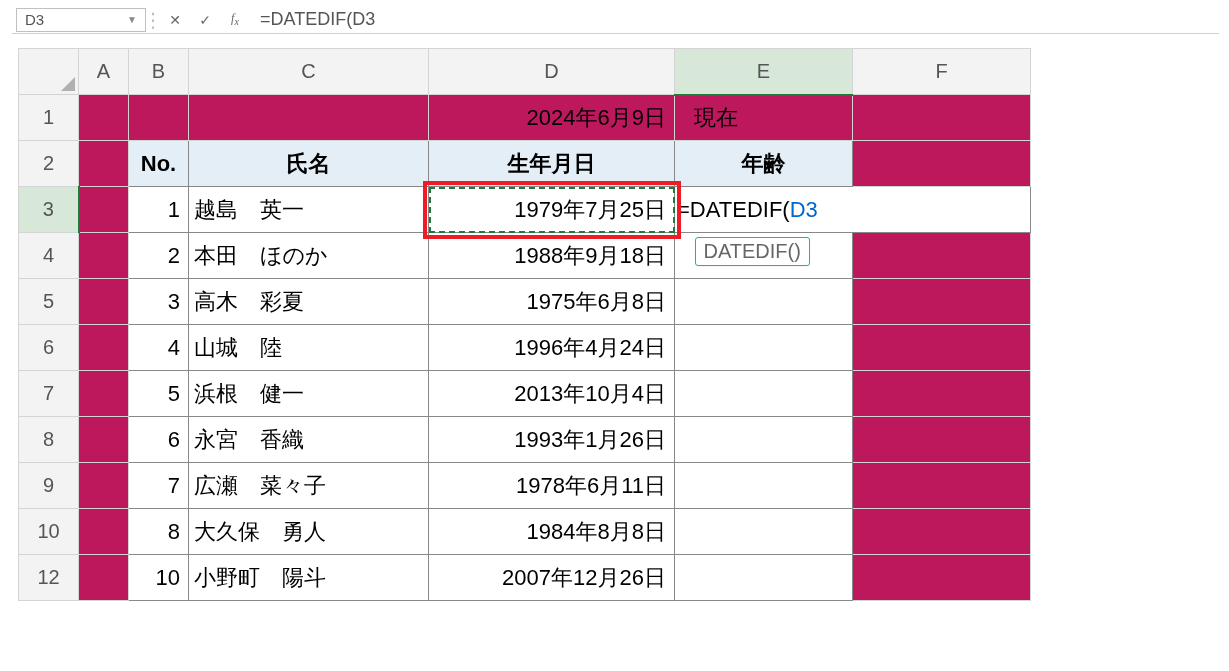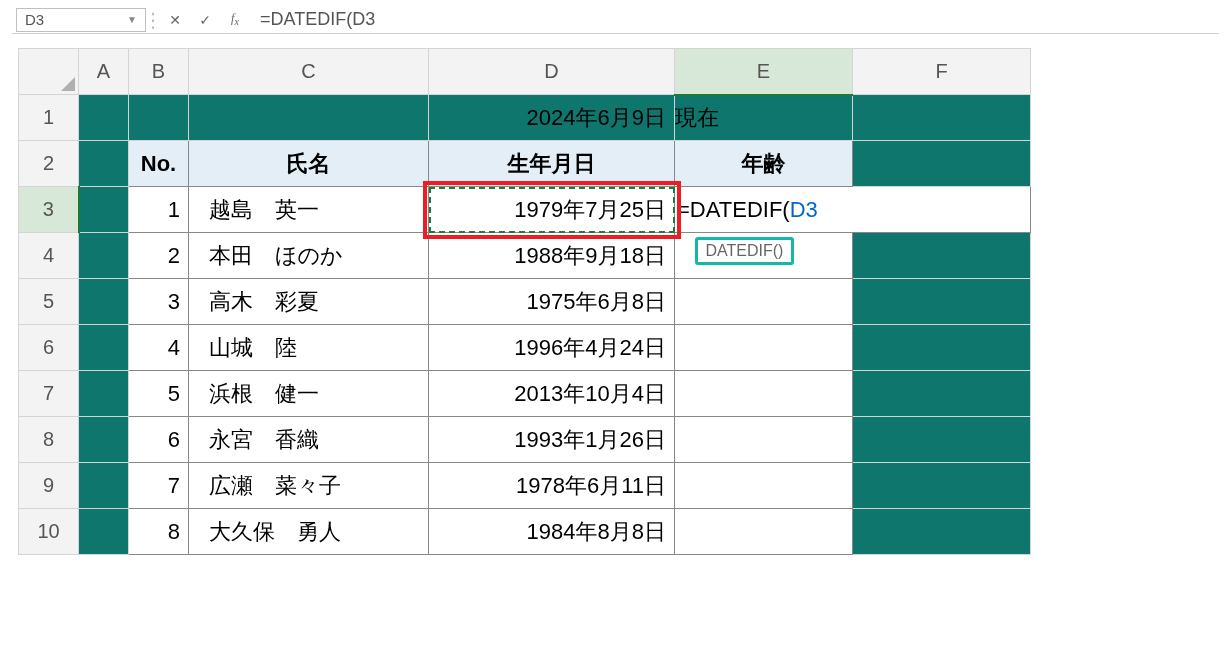--- a/index.html
+++ b/index.html
@@ -123,21 +123,21 @@
   .hdr-cell {
     background: #e3eef6 !important;
     border: 1px solid #888 !important;
     font-weight: bold;
   }
   .data-cell {
     border: 1px solid #888 !important;
     background:#fff;
   }
   .data-cell.right { text-align: right; padding-right: 8px; }
-  .plain { background:#0f766e; }
+  .plain { background:#be185d; }
 
   
   .marching {
     outline: 2px dashed #1f7a3a;
     outline-offset: -2px;
     animation: ants 0.6s linear infinite;
   }
   @keyframes ants {
     to { outline-color:#1f7a3a; }
   }
@@ -145,36 +145,36 @@
   .red-box {
     position: absolute;
     border: 4px solid #ee1c25;
     pointer-events: none;
     z-index: 30;
   }
   
   .tooltip {
     position: absolute;
     background: #fff;
-    border: 3px solid #14b8a6;
+    border: 1px solid #14b8a6;
     border-radius: 3px;
-    font-size: 16px;
+    font-size: 20px;
     padding: 2px 8px;
     color: #666;
     z-index: 25;
     box-shadow: 0 1px 2px rgba(0,0,0,0.05);
   }
   .e3-cell {
     text-align: left !important;
     padding-left: 2px;
     font-size: 22px;
     background:#fff;
   }
   .e3-cell .ref { color: #0066cc; }
-  .name-col { text-align:left; padding-left:20px;}
+  .name-col { text-align:left; padding-left:5px;}
 </style>
 </head>
 <body>
 
 <div class="wrap">
 
   <div class="formula-bar">
     <div class="name-box">
       <span>D3</span>
       <span class="caret">▼</span>
@@ -209,21 +209,21 @@
         <th class="colhdr active-col">E</th>
         <th class="colhdr">F</th>
       </tr>
 
       <tr>
         <th class="rowhdr">1</th>
         <td class="plain"></td>
         <td class="plain"></td>
         <td class="plain"></td>
         <td class="plain" style="text-align:right;padding-right:8px;">2024年6月9日</td>
-        <td class="plain" style="text-align:left;padding-left:0;">現在</td>
+        <td class="plain" style="text-align:left;padding-left:19px;">現在</td>
         <td class="plain"></td>
       </tr>
 
       <tr>
         <th class="rowhdr">2</th>
         <td class="plain"></td>
         <td class="hdr-cell">No.</td>
         <td class="hdr-cell">氏名</td>
         <td class="hdr-cell">生年月日</td>
         <td class="hdr-cell">年齢</td>
@@ -297,20 +297,29 @@
       </tr>
       <tr>
         <th class="rowhdr">10</th>
         <td class="plain"></td>
         <td class="data-cell right">8</td>
         <td class="data-cell name-col">大久保　勇人</td>
         <td class="data-cell right">1984年8月8日</td>
         <td class="data-cell"></td>
         <td class="plain"></td>
       </tr>
+      <tr>
+        <th class="rowhdr">12</th>
+        <td class="plain"></td>
+        <td class="data-cell right">10</td>
+        <td class="data-cell name-col">小野町　陽斗</td>
+        <td class="data-cell right">2007年12月26日</td>
+        <td class="data-cell"></td>
+        <td class="plain"></td>
+      </tr>
     </tbody>
       </table>
   </div>
 
   <div class="red-box" id="redbox" style="left: 422.5px; top: 174.5px; width: 258px; height: 58px;"></div>
 
   <div class="tooltip" id="tooltip" style="left: 694.5px; top: 230.5px;">DATEDIF()</div>
 
 </div>
 

